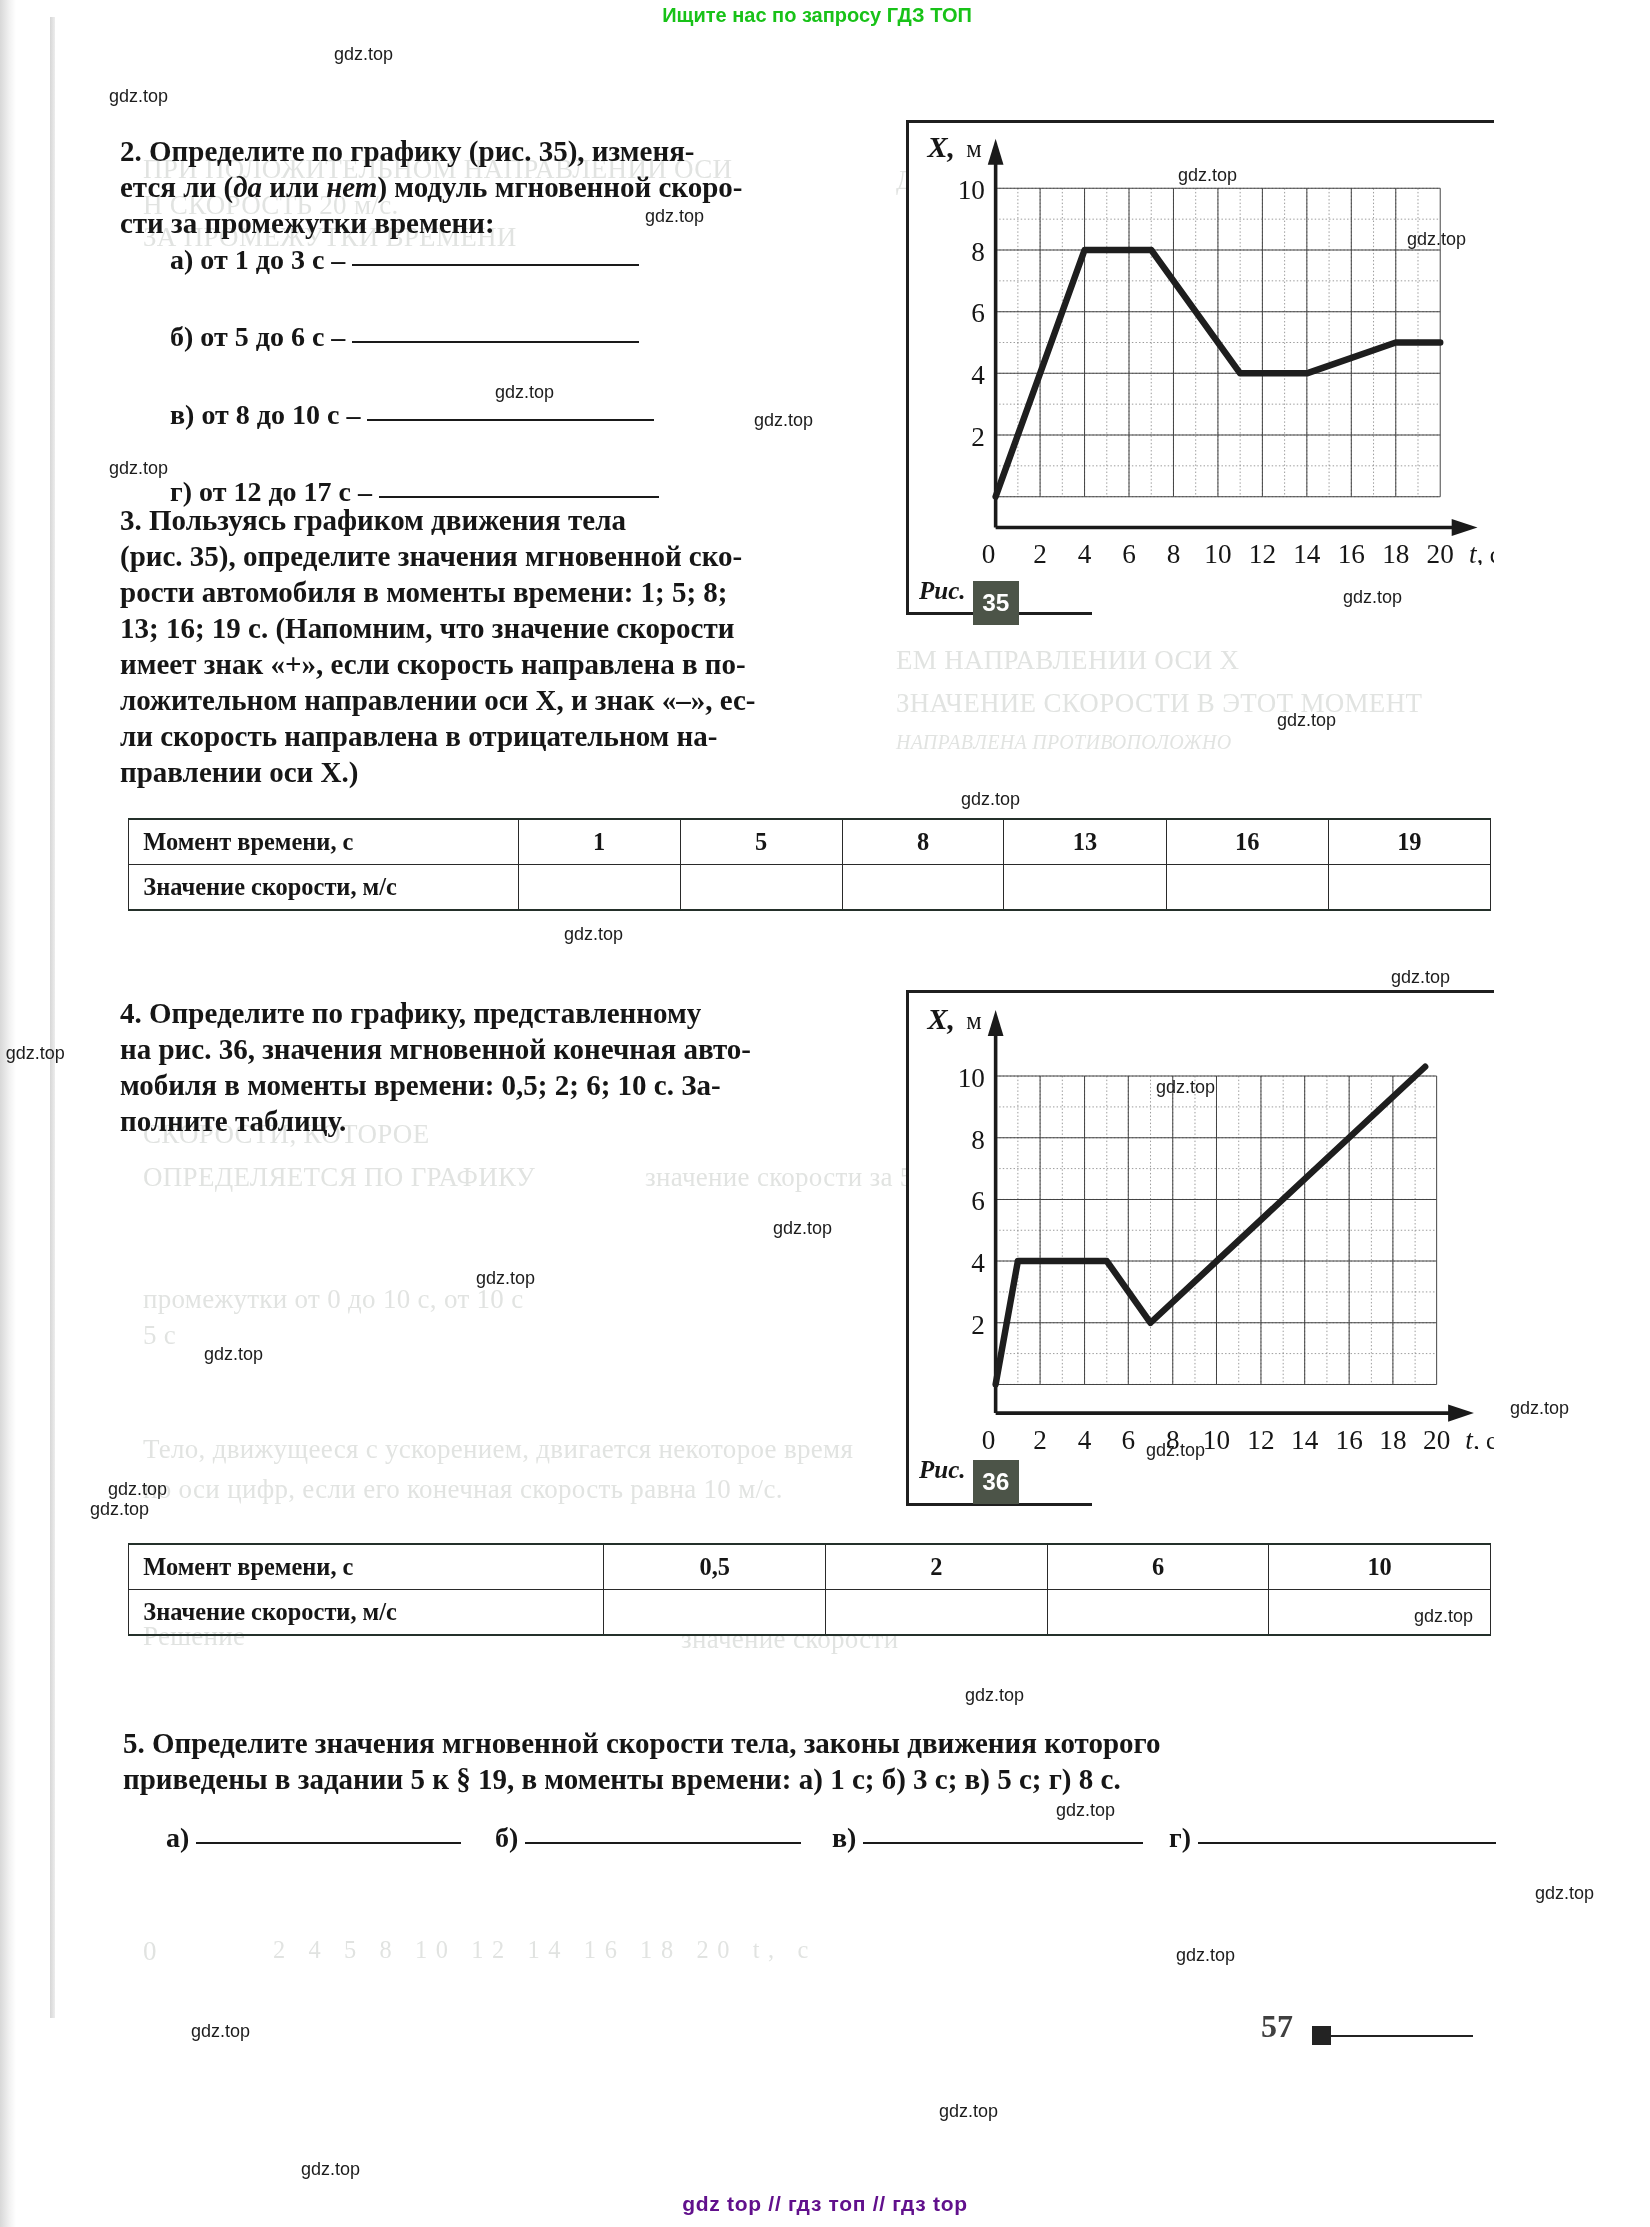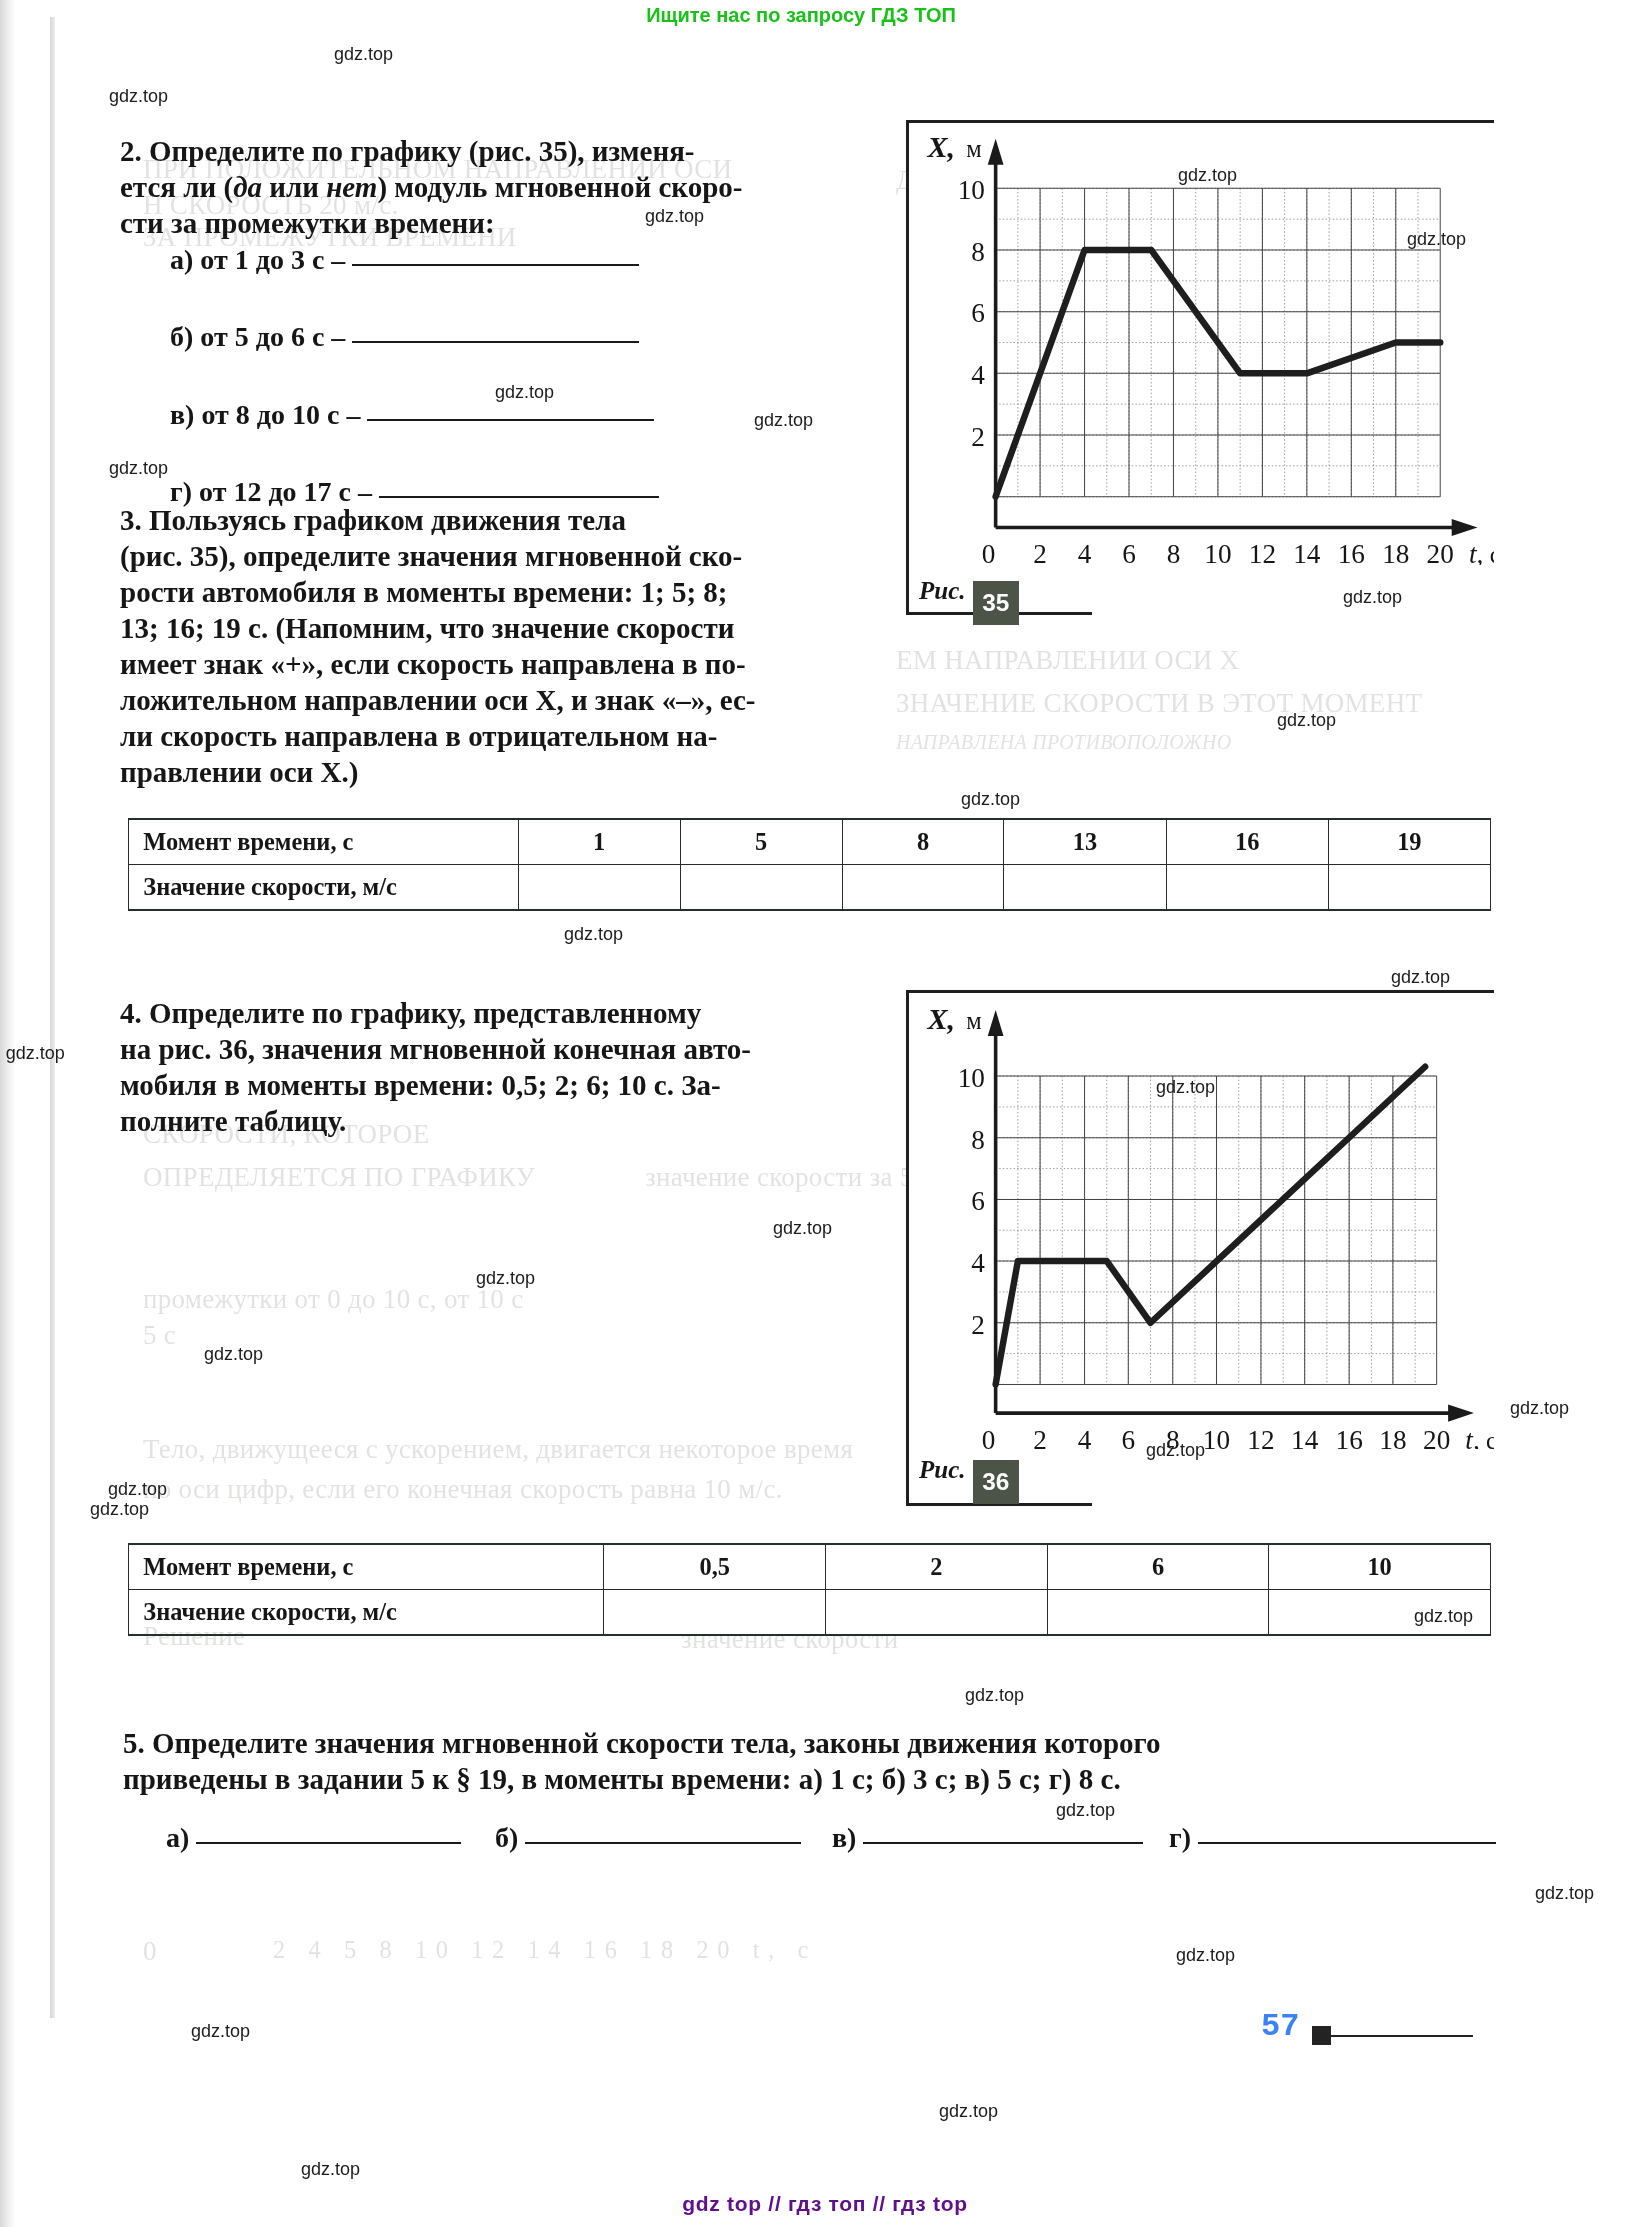--- a/index.html
+++ b/index.html
@@ -34,21 +34,21 @@
     position:absolute;
     font-family:"Liberation Serif", serif;
     color:#c9cdc9;
     opacity:.55;
     white-space:nowrap;
     pointer-events:none;
     letter-spacing:0.3px;
   }
   
   #site-header{
-    position:absolute;top:3.6px;left:0;width:1602px;
+    position:absolute;top:3.6px;left:16px;width:1602px;
     text-align:center;
     font-family:"Liberation Sans", sans-serif;
     font-size:20px;font-weight:700;
     color:#18c218;
   }
   #site-footer{
     position:absolute;top:2192px;left:0;width:1650px;
     text-align:center;
     font-family:"Liberation Sans", sans-serif;
     font-size:21px;font-weight:700;
@@ -130,23 +130,23 @@
     width:46px;height:44px;
     line-height:44px;
     text-align:center;
     vertical-align:-11.5px;
     margin-left:7.2px;
     font-family:"Liberation Sans", sans-serif;
   }
   
   #page-number{
     position:absolute;
-    font-family:Liberation Mono, monospace;
+    font-family:Liberation Serif, serif;
     font-size:32px;font-weight:800;
-    color:#3b82f6;
+    color:#404040;
   }
   #page-number-bullet{
     position:absolute;width:18.6px;height:18.6px;background:#232323;
   }
   #page-number-rule{
     position:absolute;height:2.2px;background:#232323;
   }
   svg{display:block;}
 </style>
 </head>

